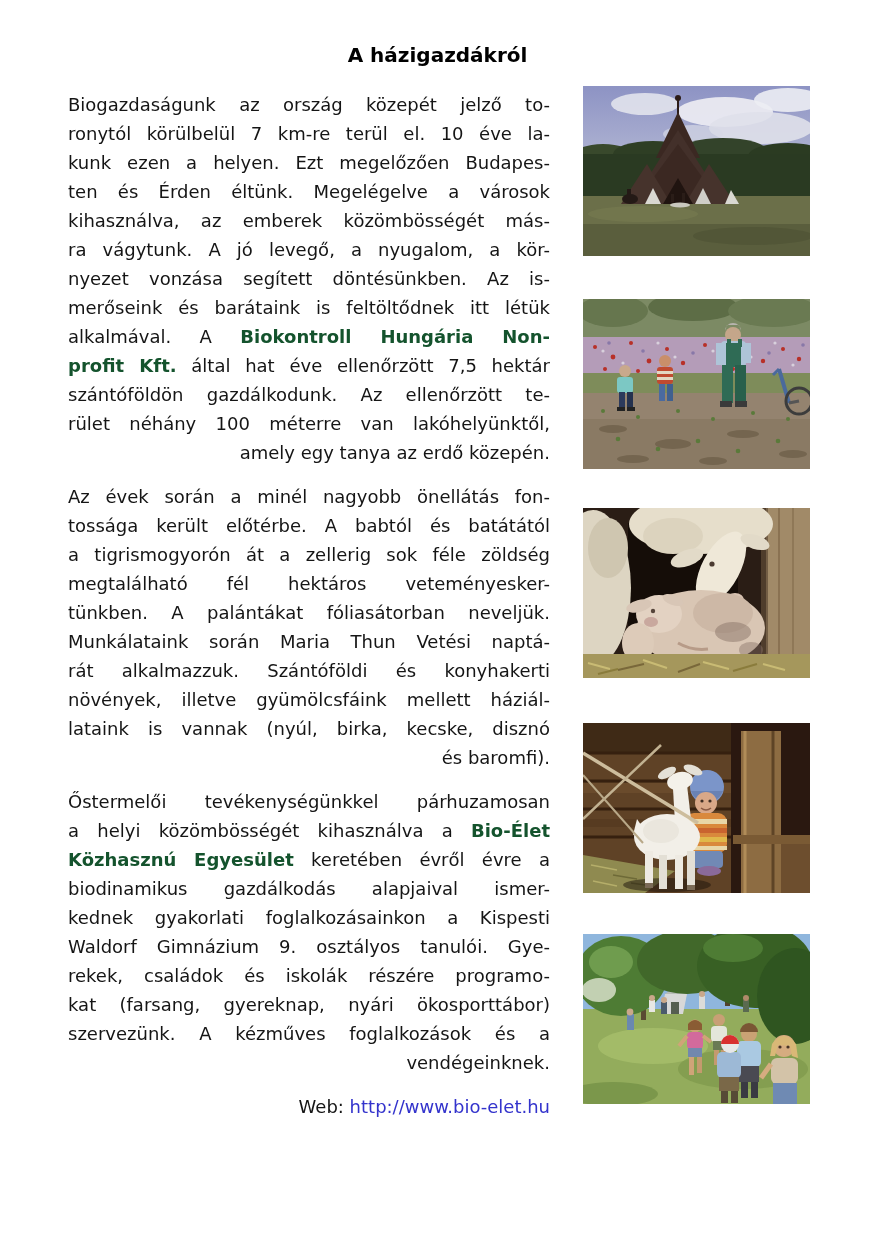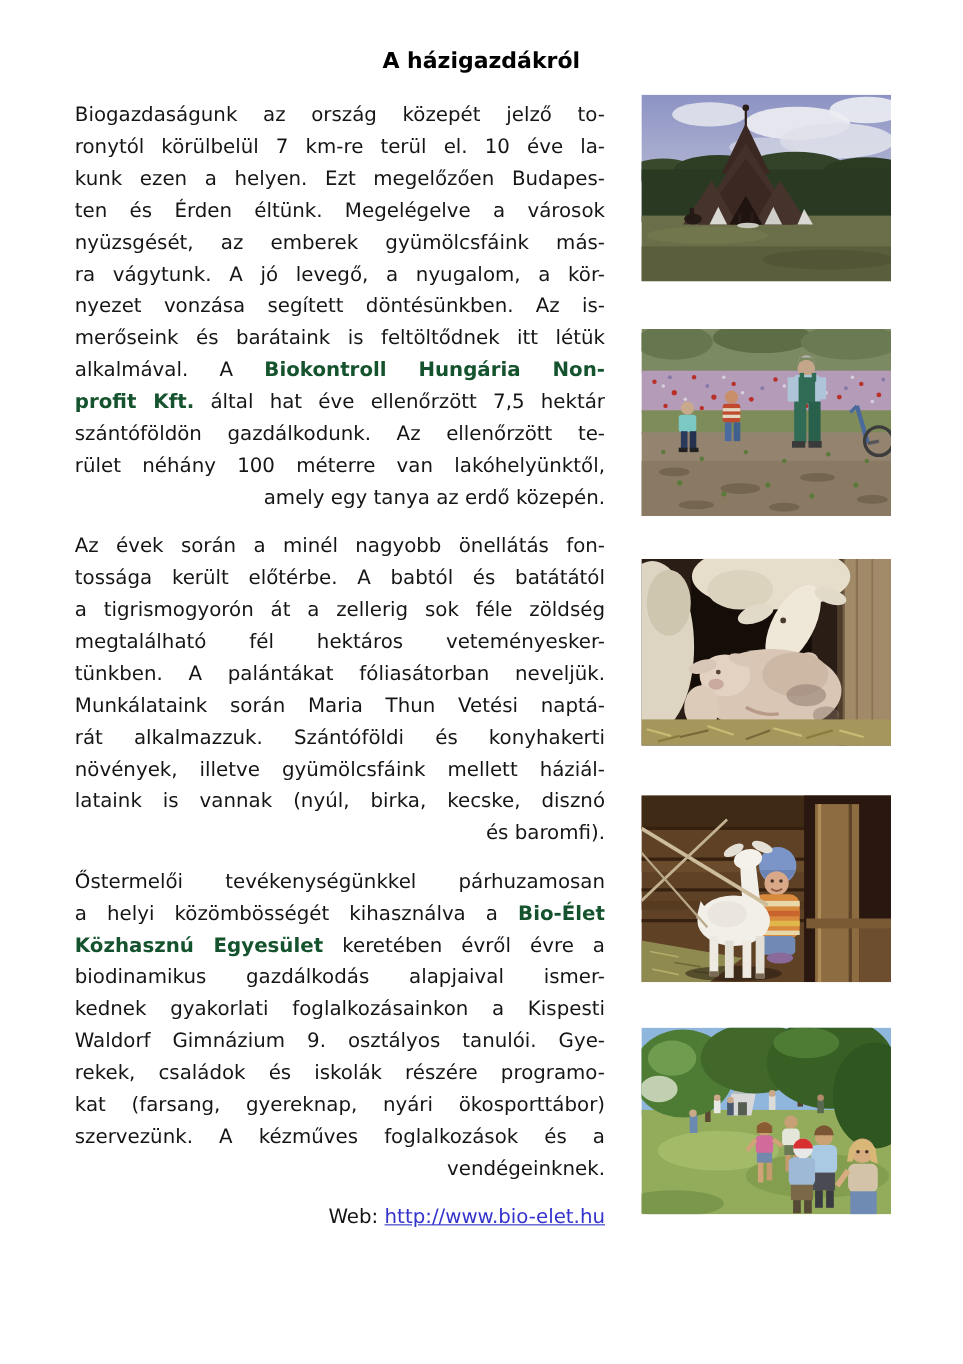--- a/index.html
+++ b/index.html
@@ -23,37 +23,37 @@
     margin-left:12px;
   }
   .line::after{content:"";display:inline-block;width:100%;height:0;vertical-align:top;}
   .line.last{text-align:right;}
   .line.last::after{content:none;}
   .line b{font-weight:bold;color:#14532d;}
   .footer-line{
     margin-top:13px;height:29px;line-height:29px;text-align:right;
     font-size:18px;color:#151515;
   }
-  .weblink{color:#3333cc;text-decoration:underline;cursor:pointer;}
+  .weblink{color:#3333cc;cursor:pointer;}
   .photo{position:absolute;left:583px;width:227px;height:170px;overflow:hidden;}
   .photo svg{display:block;}
   .p1{top:86px;} .p2{top:299px;} .p3{top:508px;} .p4{top:723px;} .p5{top:934px;}
 </style>
 </head>
 <body>
 
 <div class="page-title">A házigazdákról</div>
 
 <div class="text-col">
     <div class="para">
       <div class="line"><span>Biogazdaságunk az ország közepét jelző to-</span></div>
       <div class="line"><span>ronytól körülbelül 7 km-re terül el. 10 éve la-</span></div>
       <div class="line"><span>kunk ezen a helyen. Ezt megelőzően Budapes-</span></div>
       <div class="line"><span>ten és Érden éltünk. Megelégelve a városok</span></div>
-      <div class="line"><span>nyüzsgését, az emberek gyümölcsfáink más-</span></div>
+      <div class="line"><span>kihasználva, az emberek közömbösségét más-</span></div>
       <div class="line"><span>ra vágytunk. A jó levegő, a nyugalom, a kör-</span></div>
       <div class="line"><span>nyezet vonzása segített döntésünkben. Az is-</span></div>
       <div class="line"><span>merőseink és barátaink is feltöltődnek itt létük</span></div>
       <div class="line"><span>alkalmával. A </span><b>Biokontroll Hungária Non-</b></div>
       <div class="line"><b>profit Kft.</b><span> által hat éve ellenőrzött 7,5 hektár</span></div>
       <div class="line"><span>szántóföldön gazdálkodunk. Az ellenőrzött te-</span></div>
       <div class="line"><span>rület néhány 100 méterre van lakóhelyünktől,</span></div>
       <div class="line last"><span>amely egy tanya az erdő közepén.</span></div>
     </div>
     <div class="para">

